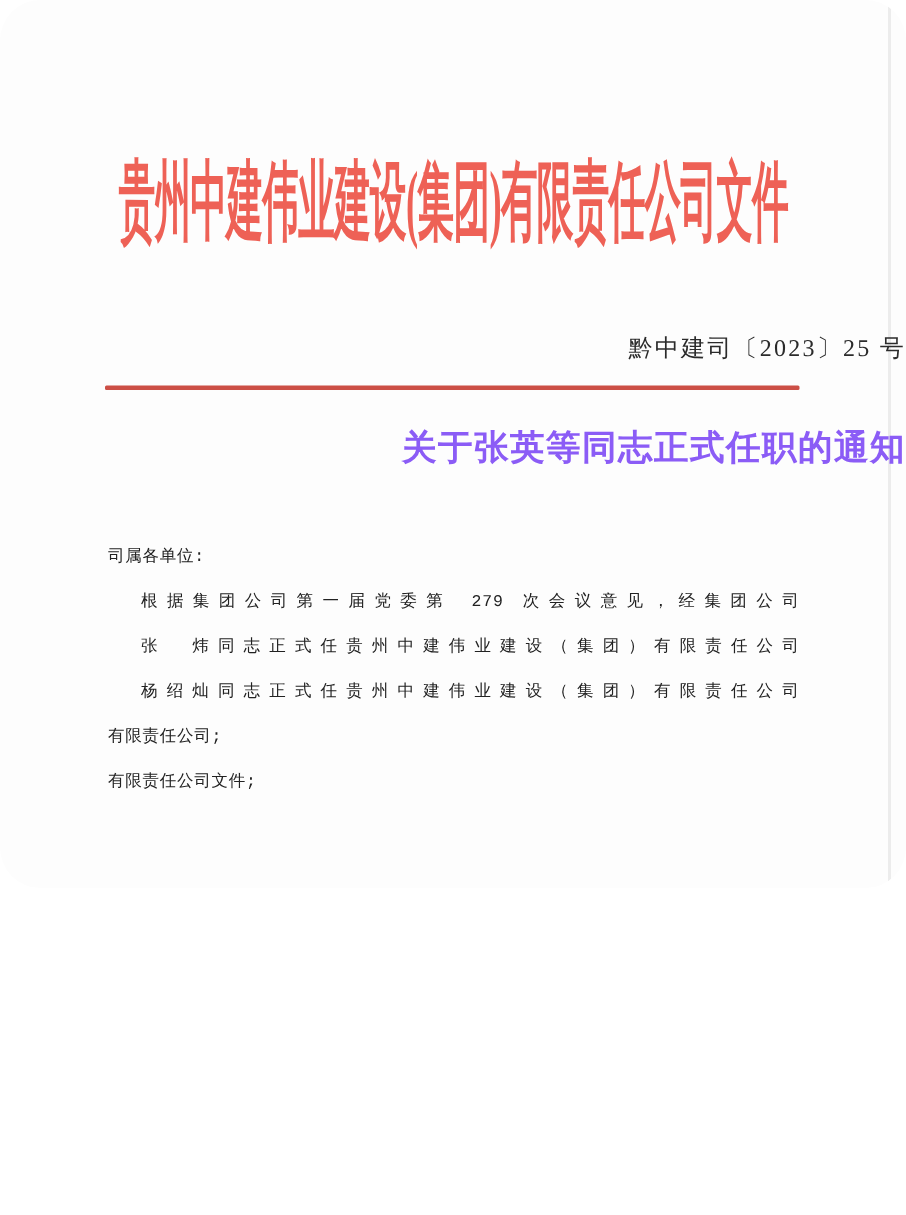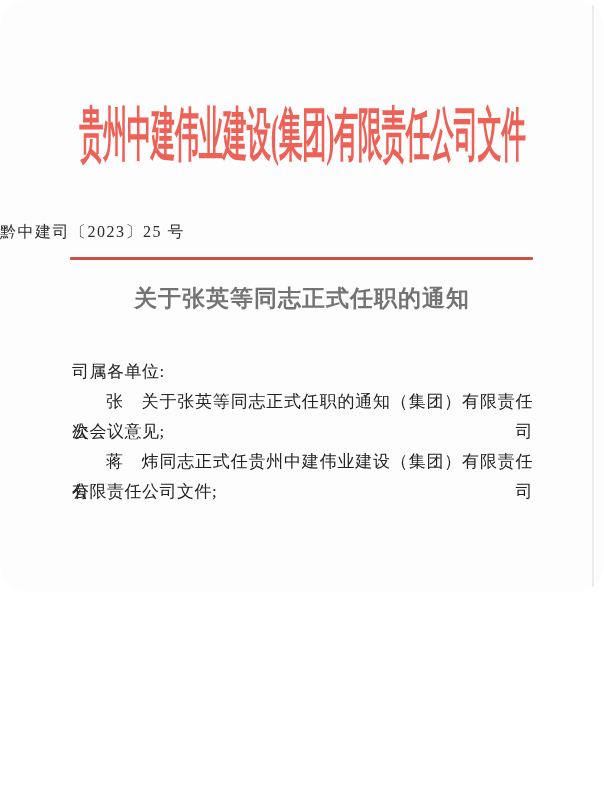--- a/index.html
+++ b/index.html
@@ -43,55 +43,56 @@
     letter-spacing: -1px;
     transform: scaleX(0.42);
     transform-origin: center center;
     color: #ee6156;
   }
   .doc-number {
     position: absolute;
     top: 222px;
     left: 0;
     width: 604px;
-    text-align: left;
+    text-align: right;
     font-size: 16px;
     letter-spacing: 1.5px;
     color: #2b2b2b;
   }
   .red-rule {
     position: absolute;
     top: 257px;
     left: 70px;
     width: 463px;
     height: 2.5px;
     background: #cc4f46;
     border-radius: 1px;
   }
   .doc-title {
     position: absolute;
     top: 283px;
     left: 0;
     width: 604px;
     margin: 0;
-    text-align: center;
+    text-align: right;
     font-size: 23px;
     font-weight: bold;
     letter-spacing: 1px;
-    color: #737373;
+    color: #8b5cf6;
   }
   .body-block {
     position: absolute;
     top: 357px;
     left: 72px;
     width: 461px;
-    font-size: 17px;
+    font-size: 11px;
     line-height: 30px;
     letter-spacing: 0.5px;
     color: #222222;
+    font-family: Liberation Mono, monospace;
   }
   .body-block .line {
     height: 30px;
     white-space: nowrap;
   }
   .body-block .line.indent {
     text-indent: 2em;
   }
   
   .body-block .line.fill {
@@ -121,21 +122,22 @@
   </div>
 
   <div class="doc-number">黔中建司〔2023〕25 号</div>
 
   <div class="red-rule"></div>
 
   <h1 class="doc-title">关于张英等同志正式任职的通知</h1>
 
   <div class="body-block" id="body-lines">
       <div class="line">司属各单位:</div>
-      <div class="line indent fill">张　关于张英等同志正式任职的通知（集团）有限责任公司</div>
-      <div class="line">次会议意见;</div>
-      <div class="line indent fill">蒋　炜同志正式任贵州中建伟业建设（集团）有限责任公司</div>
+      <div class="line indent fill">根据集团公司第一届党委第 279 次会议意见，经集团公司</div>
+      <div class="line indent fill">张　炜同志正式任贵州中建伟业建设（集团）有限责任公司</div>
+      <div class="line indent fill">杨绍灿同志正式任贵州中建伟业建设（集团）有限责任公司</div>
+      <div class="line">有限责任公司;</div>
       <div class="line">有限责任公司文件;</div>
     </div>
 
   <div class="page-number">- 1 -</div>
 
 </div>
 
 </body></html>

